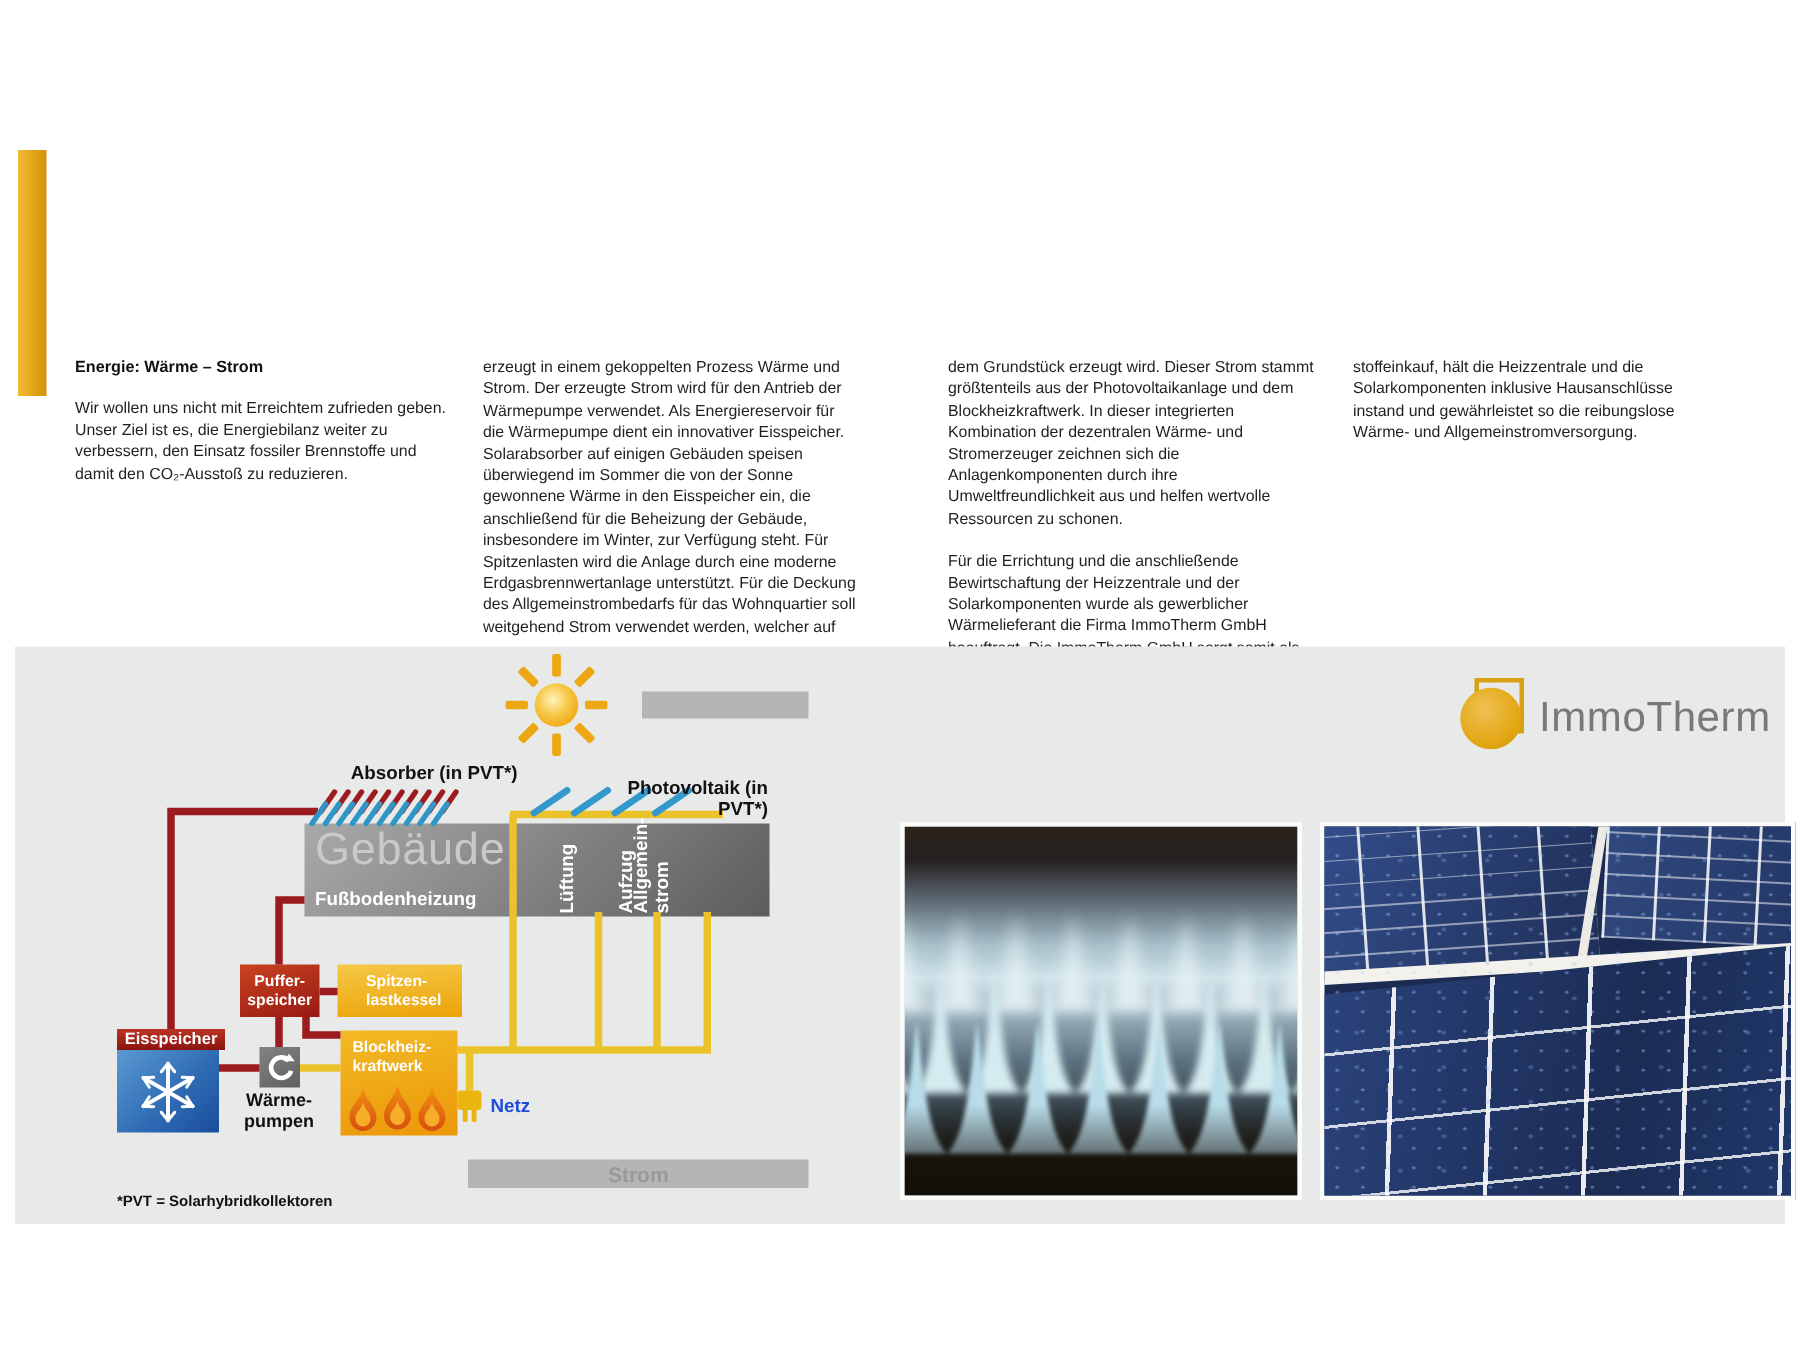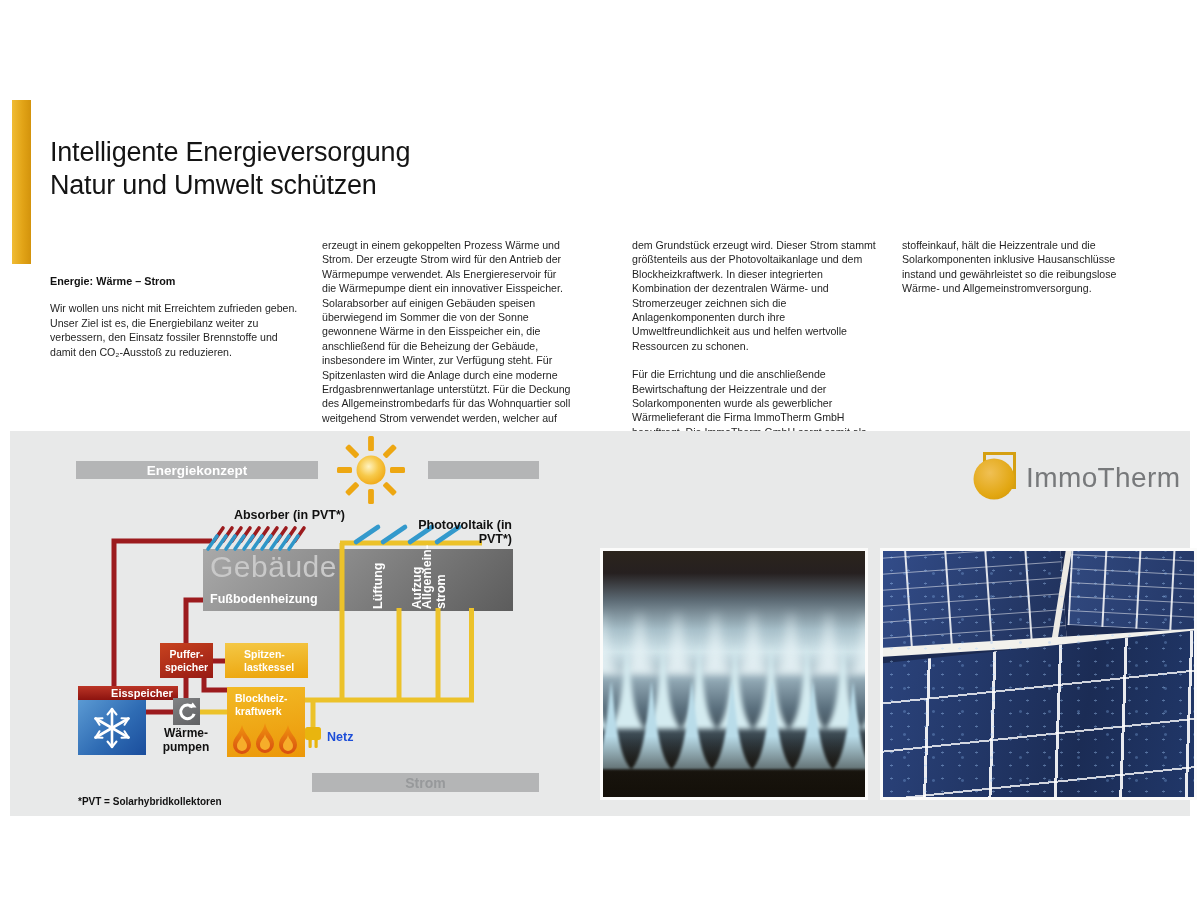--- a/index.html
+++ b/index.html
@@ -10,21 +10,21 @@
 
   
   .accent-bar{left:12px;top:100px;width:19px;height:164px;
     background:linear-gradient(to right,#f0bc35,#e2a417 55%,#d3930c);}
   .title{left:50px;top:136px;width:700px;font-size:27px;line-height:33px;
     font-weight:400;color:#141414;letter-spacing:-0.2px;}
   .colhead{font-weight:bold;font-size:10.8px;color:#111;}
   .bodycol{font-size:10.6px;line-height:14.4px;color:#1f1f1f;}
   .bodycol p{margin:0 0 14px 0;}
   .c1{left:50px;top:238px;width:252px;}
-  .c1 .colhead{margin-bottom:13px;margin-top:36px;}
+  .c1 .colhead{margin-bottom:13px;}
   .c2{left:322px;top:238px;width:250px;}
   .c3{left:632px;top:238px;width:250px;}
   .c4{left:902px;top:238px;width:250px;}
 
   
   .panel{left:10px;top:431px;width:1180px;height:385px;background:#e8e9e9;}
 
   .gbar{background:#b4b5b6;color:#fff;font-weight:bold;font-size:13.5px;
         display:flex;align-items:center;justify-content:center;}
   .bar-ek{left:76px;top:461px;width:242px;height:18px;z-index:2;}
@@ -50,21 +50,21 @@
   .v-allgemein{left:448px;top:581px;width:58px;height:28px;}
 
   .redbox{background:linear-gradient(160deg,#c8431f,#971a14);color:#fff;font-weight:bold;}
   .puffer{left:160px;top:643px;width:53px;height:35px;font-size:10.5px;line-height:12.5px;
           display:flex;align-items:center;justify-content:center;text-align:center;}
   .spitzen{left:225px;top:643px;width:83px;height:35px;
     background:linear-gradient(175deg,#f4c846,#eca309);color:#fff;font-weight:bold;
     font-size:10.5px;line-height:12.5px;display:flex;align-items:center;padding-left:19px;box-sizing:border-box;}
   .eis-head{left:78px;top:686px;width:72px;height:14px;
     background:linear-gradient(180deg,#bb3526,#8c130f);color:#fff;font-weight:bold;font-size:11px;
-    display:flex;align-items:center;justify-content:center;padding-left:28px;}
+    display:flex;align-items:center;justify-content:center;}
   .eis-box{left:78px;top:700px;width:68px;height:55px;
     background:linear-gradient(135deg,#5b9ad3 0%,#2f6cb4 55%,#1a4d9c 100%);
     display:flex;align-items:center;justify-content:center;}
   .pump-box{left:173px;top:698px;width:27px;height:27px;
     background:linear-gradient(150deg,#828385,#5f6062);
     display:flex;align-items:center;justify-content:center;}
   .pump-label{left:156px;top:727px;width:60px;text-align:center;font-weight:bold;
     font-size:12px;line-height:13.5px;color:#111;z-index:4;}
   .bhkw{left:227px;top:687px;width:78px;height:70px;
     background:linear-gradient(170deg,#f2ba25,#ec9709);color:#fff;font-weight:bold;
@@ -106,45 +106,38 @@
   .overlay{left:0;top:0;width:1200px;height:900px;z-index:3;pointer-events:none;}
   .logo-text{left:1026px;top:462px;font-size:28px;color:#77797b;letter-spacing:0.4px;z-index:4;}
 </style>
 </head>
 <body>
 
 <div class="page">
 
   <div class="abs accent-bar"></div>
 
-  <div class="abs title">
-    <div>Intelligente Energieversorgung</div>
-    <div>Natur und Umwelt schützen</div>
-  </div>
 
   <div class="abs c1 bodycol">
     <div class="colhead">Energie: Wärme – Strom</div>
     <p>Wir wollen uns nicht mit Erreichtem zufrieden geben. Unser Ziel ist es, die Energiebilanz weiter zu verbessern, den Einsatz fossiler Brennstoffe und damit den CO₂-Ausstoß zu reduzieren.</p>
   </div>
   <div class="abs c2 bodycol">
     <p>erzeugt in einem gekoppelten Prozess Wärme und Strom. Der erzeugte Strom wird für den Antrieb der Wärmepumpe verwendet. Als Energiereservoir für die Wärmepumpe dient ein innovativer Eisspeicher. Solarabsorber auf einigen Gebäuden speisen überwiegend im Sommer die von der Sonne gewonnene Wärme in den Eisspeicher ein, die anschließend für die Beheizung der Gebäude, insbesondere im Winter, zur Verfügung steht. Für Spitzenlasten wird die Anlage durch eine moderne Erdgasbrennwertanlage unterstützt. Für die Deckung des Allgemeinstrombedarfs für das Wohnquartier soll weitgehend Strom verwendet werden, welcher auf</p>
   </div>
   <div class="abs c3 bodycol">
     <p>dem Grundstück erzeugt wird. Dieser Strom stammt größtenteils aus der Photovoltaikanlage und dem Blockheizkraftwerk. In dieser integrierten Kombination der dezentralen Wärme- und Stromerzeuger zeichnen sich die Anlagenkomponenten durch ihre Umweltfreundlichkeit aus und helfen wertvolle Ressourcen zu schonen.</p>
     <p>Für die Errichtung und die anschließende Bewirtschaftung der Heizzentrale und der Solarkomponenten wurde als gewerblicher Wärmelieferant die Firma ImmoTherm GmbH beauftragt. Die ImmoTherm GmbH sorgt somit als Fachunternehmen auch für den Betrieb und Brenn-</p>
   </div>
   <div class="abs c4 bodycol">
     <p>stoffeinkauf, hält die Heizzentrale und die Solarkomponenten inklusive Hausanschlüsse instand und gewährleistet so die reibungslose Wärme- und Allgemeinstromversorgung.</p>
   </div>
 
   <div class="abs panel"></div>
 
-  <div class="abs gbar bar-ek">
-    <span>Energiekonzept</span>
-  </div>
   <div class="abs gbar bar-r"></div>
 
   <div class="abs diag-label lbl-absorber">Absorber (in PVT*)</div>
   <div class="abs diag-label lbl-pv">Photovoltaik (in PVT*)</div>
 
   <div class="abs bx gebaeude"></div>
   <div class="abs gebaeude-word">Gebäude</div>
   <div class="abs floorheat">Fußbodenheizung</div>
   <div class="abs vlab v-lueftung">Lüftung</div>
   <div class="abs vlab v-aufzug">Aufzug</div>

